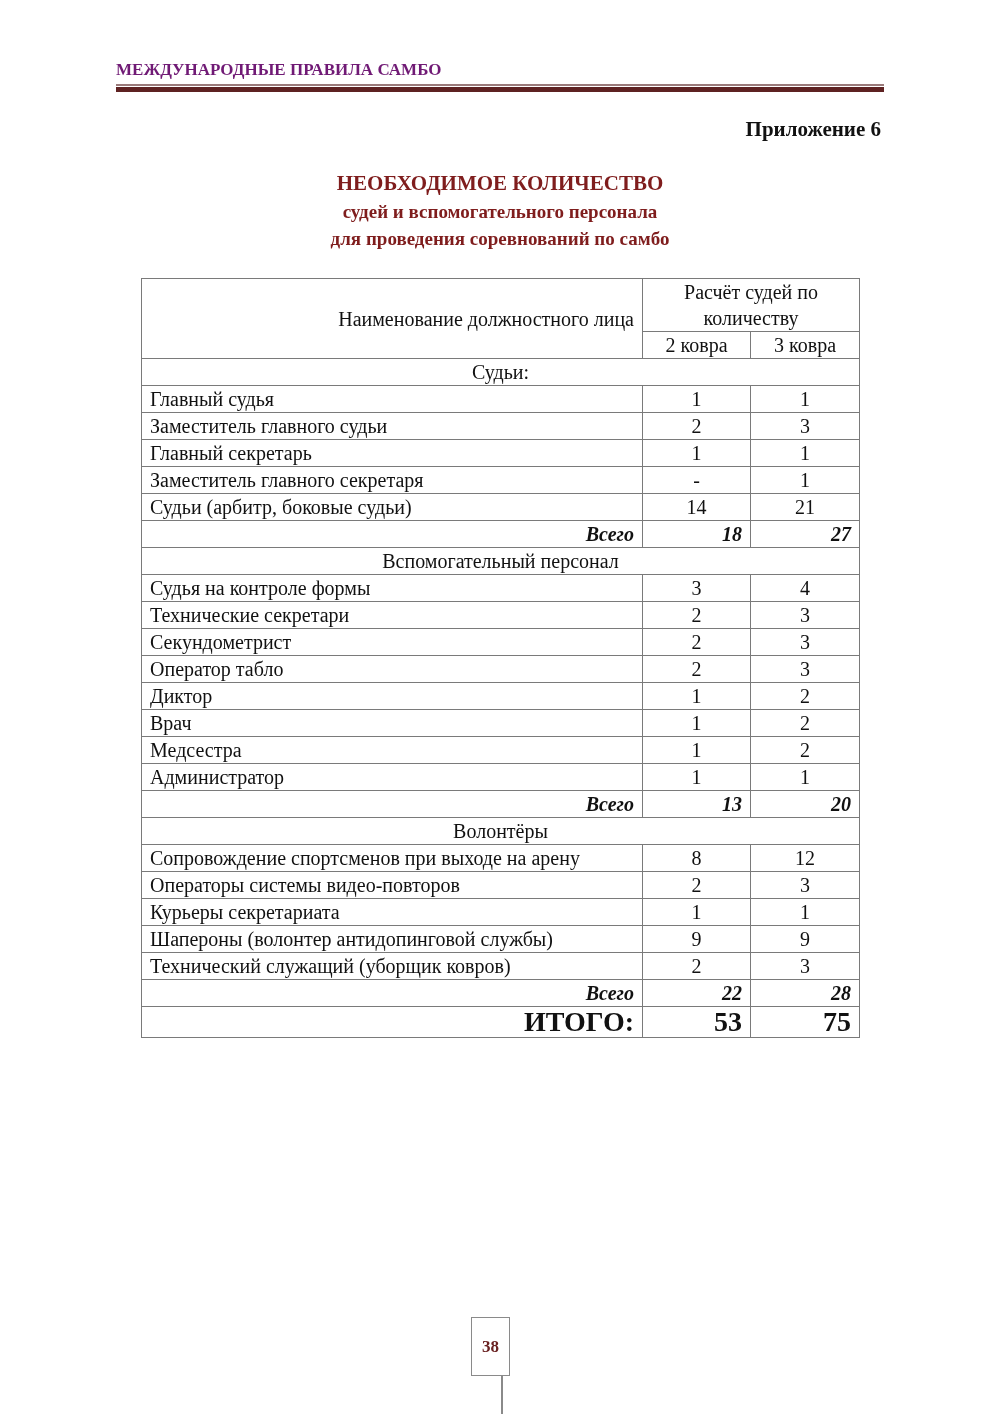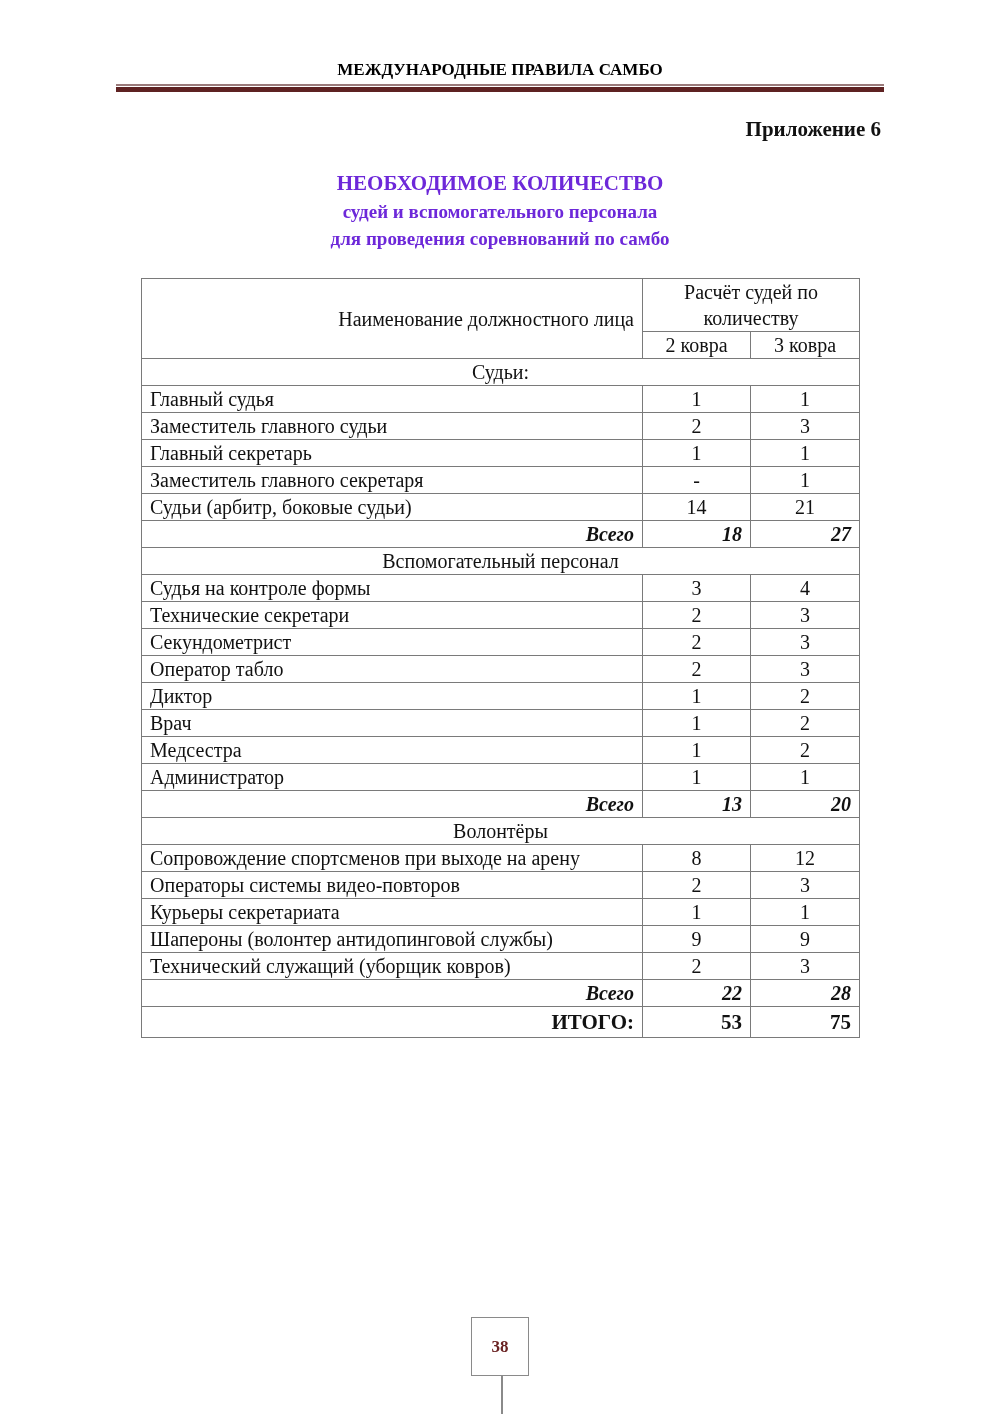--- a/index.html
+++ b/index.html
@@ -1,40 +1,40 @@
 <!DOCTYPE html>
 <html><head>
 <meta charset="utf-8">
 <style>
   html, body { margin: 0; padding: 0; background: #ffffff; }
   body { width: 1000px; height: 1414px; position: relative; overflow: hidden;
          font-family: "Liberation Serif", "DejaVu Serif", serif; color: #111; }
-  .running-head { position: absolute; left: 116px; width: 768px; top: 60px; text-align: center;
-         font-weight: bold; font-size: 17px; color: #000000; letter-spacing: 0px; }
+  .running-head { position: absolute; left: 116px; width: 768px; top: 60px; text-align: left;
+         font-weight: bold; font-size: 17px; color: #701a75; letter-spacing: 0px; }
   .rule-thin { position: absolute; left: 116px; width: 768px; top: 84px; height: 2px; background: #9a7a7a; }
   .rule-thick { position: absolute; left: 116px; width: 768px; top: 87px; height: 5px; background: #5e2222; }
   .appendix { position: absolute; right: 119px; top: 117px; font-size: 21px; color: #111; font-weight: bold; }
-  .title { position: absolute; left: 0; width: 1000px; text-align: center; color: #6d28d9; font-weight: bold; }
+  .title { position: absolute; left: 0; width: 1000px; text-align: center; color: #7f1d1d; font-weight: bold; }
   .title.t1 { top: 171px; font-size: 21px; }
   .title.t2 { top: 201px; font-size: 19px; }
   .title.t3 { top: 228px; font-size: 19px; }
   table.staff { position: absolute; left: 141px; top: 278px; width: 718px; border-collapse: collapse;
          font-size: 20px; table-layout: fixed; }
   table.staff td { border: 1.5px solid #7a7a7a; padding: 0 8px; height: 26px; line-height: 26px; vertical-align: top; }
   col.c1 { width: 501px; } col.c2 { width: 108px; } col.c3 { width: 109px; }
   td.name-head { text-align: right; vertical-align: middle !important; }
   td.calc-head { text-align: center; line-height: 26px; height: 53px; }
   td.center { text-align: center; margin-left: 40px; }
   td.section { text-align: center; }
   td.total-label { text-align: right; font-style: italic; font-weight: bold; }
   td.total-val { text-align: right; font-style: italic; font-weight: bold; }
-  tr.grand td { font-weight: bold; font-size: 21px; height: 30px; line-height: 30px; }
+  tr.grand td { font-weight: bold; font-size: 28px; height: 30px; line-height: 30px; }
   tr.grand td.gl { text-align: right; }
   tr.grand td.gv { text-align: right; }
-  .page-box { position: absolute; left: 471px; top: 1317px; width: 58px; height: 59px;
+  .page-box { position: absolute; left: 471px; top: 1317px; width: 39px; height: 59px;
          border: 1.5px solid #8a8a8a; box-sizing: border-box; display: flex; align-items: center; justify-content: center;
          font-weight: bold; font-size: 17px; color: #6a2222; }
   .page-line { position: absolute; left: 501px; top: 1376px; width: 1.5px; height: 38px; background: #8a8a8a; }
 </style>
 </head>
 <body>
 
 <div class="running-head">МЕЖДУНАРОДНЫЕ ПРАВИЛА САМБО</div>
 <div class="rule-thin"></div>
 <div class="rule-thick"></div>

